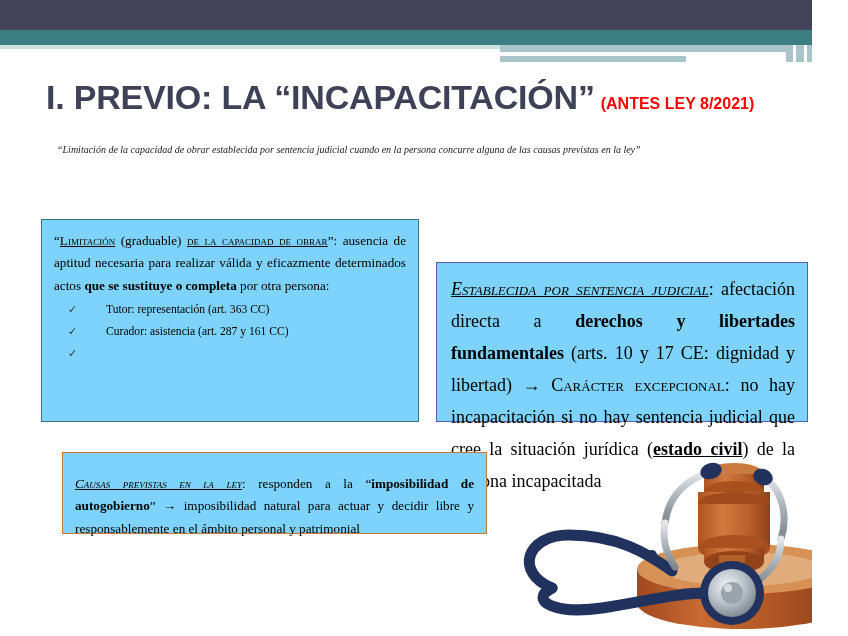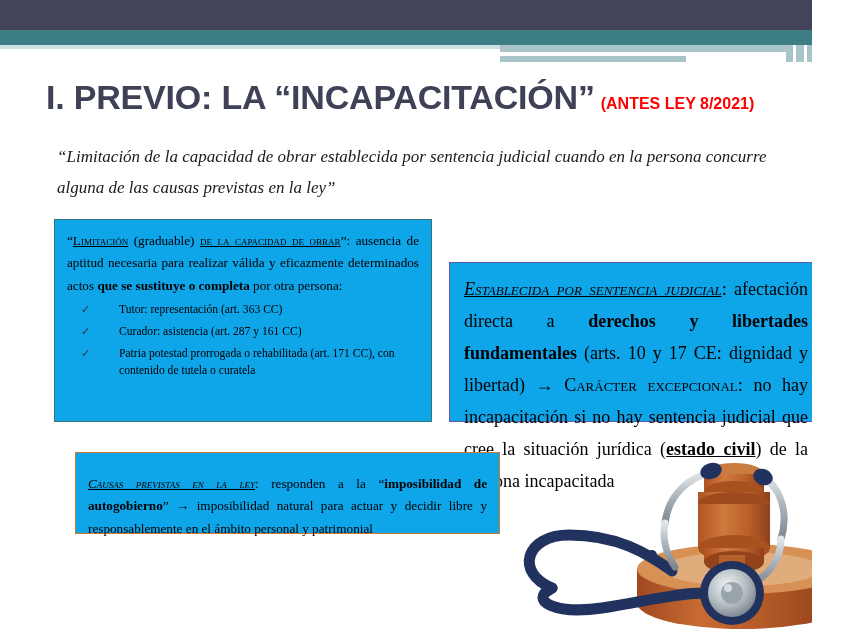--- a/index.html
+++ b/index.html
@@ -51,26 +51,26 @@
   .title-sub{
     display:inline;
     font-size:16px;font-weight:bold;color:#fe0000;
     font-family:"Liberation Sans", sans-serif;
     margin-left:6px;vertical-align:baseline;
   }
 
   
   .lead{
     position:absolute;left:57px;top:141px;width:745px;
-    font-style:italic;font-size:17px;color:#1a1a1a;
+    font-style:italic;font-size:10px;color:#1a1a1a;
     line-height:1.85;
   }
 
   
-  .box{position:absolute;background:#0ea5e9;box-sizing:border-box;margin-left:13px;}
+  .box{position:absolute;background:#7dd3fc;box-sizing:border-box;}
   .box p{margin:0;}
 
   #box-limitacion{
     left:41px;top:219px;width:378px;height:203px;
     border:1.5px solid #35767c;
     padding:10px 12px 8px 12px;
   }
   #box-establecida{
     left:436px;top:262px;width:372px;height:160px;
     border:1.5px solid #5b5ea6;
@@ -147,21 +147,20 @@
       <li>
         <span class="tick">✓</span>
         <span>Tutor: representación (art. 363 CC)</span>
       </li>
       <li>
         <span class="tick">✓</span>
         <span>Curador: asistencia (art. 287 y 161 CC)</span>
       </li>
       <li>
         <span class="tick">✓</span>
-        <span>Patria potestad prorrogada o rehabilitada (art. 171 CC), con contenido de tutela o curatela</span>
       </li>
     </ul>
   </div>
 
   <div class="box" id="box-establecida">
     <p class="btext-right"><span class="sc u i">Establecida por sentencia judicial</span><span>: afectación directa a </span><span class="b">derechos y libertades fundamentales</span><span> (arts. 10 y 17 CE: dignidad y libertad) → </span><span class="sc">Carácter excepcional</span><span>: no hay incapacitación si no hay sentencia judicial que cree la situación jurídica (</span><span class="b u">estado civil</span><span>) de la persona incapacitada</span></p>
   </div>
 
   <div class="box" id="box-causas">
     <p class="btext"><span class="sc u i">Causas previstas en la ley</span><span>: responden a la “</span><span class="b">imposibilidad de autogobierno</span><span>” → imposibilidad natural para actuar y decidir libre y responsablemente en el ámbito personal y patrimonial</span></p>

